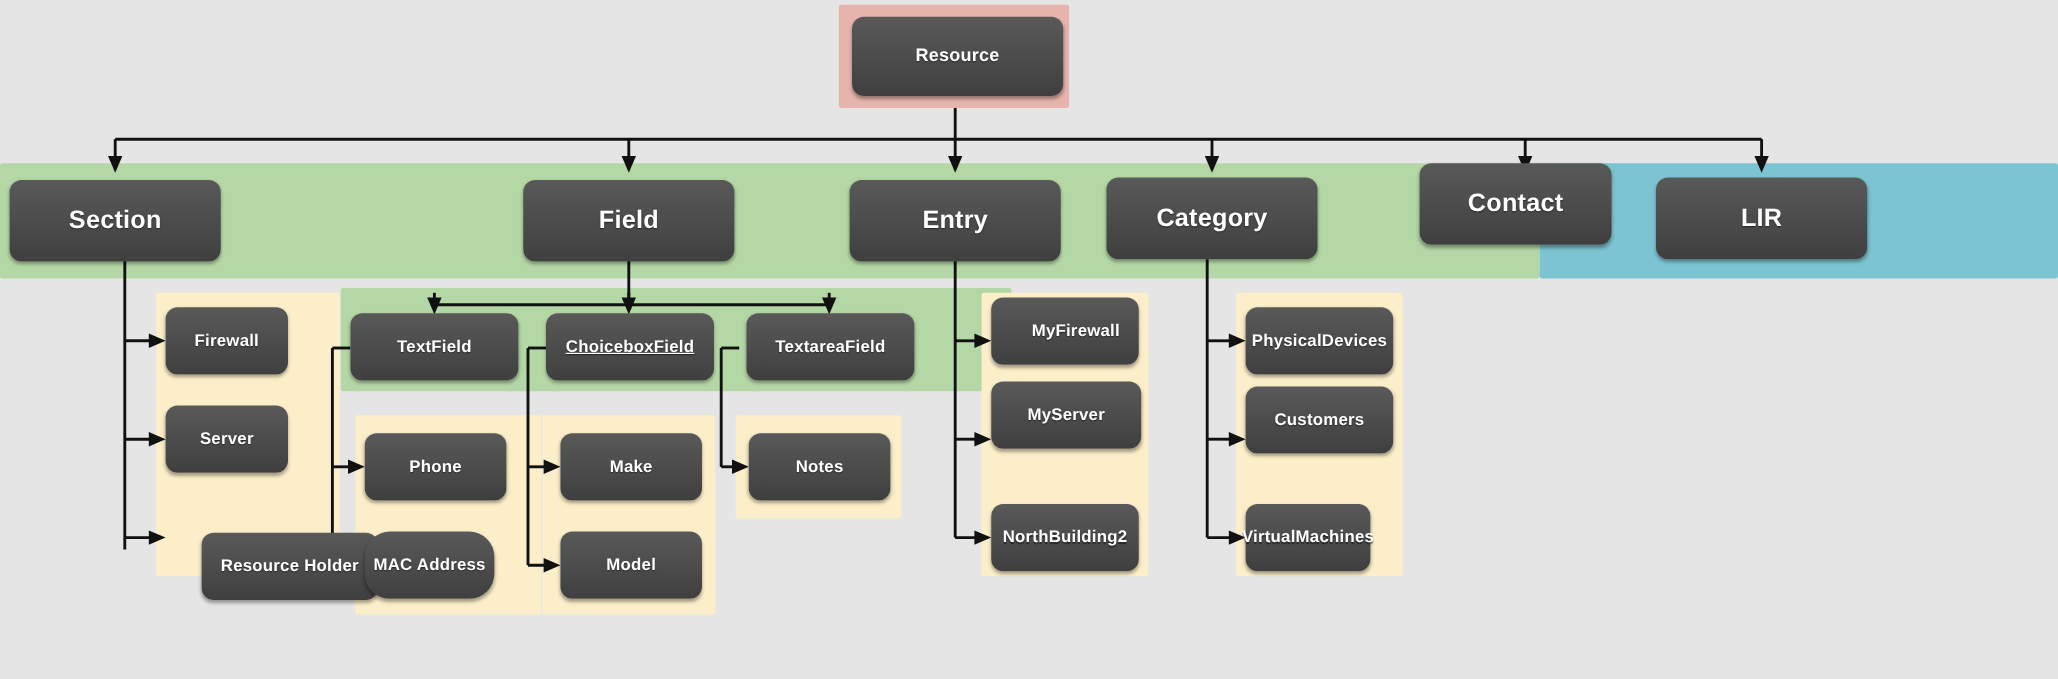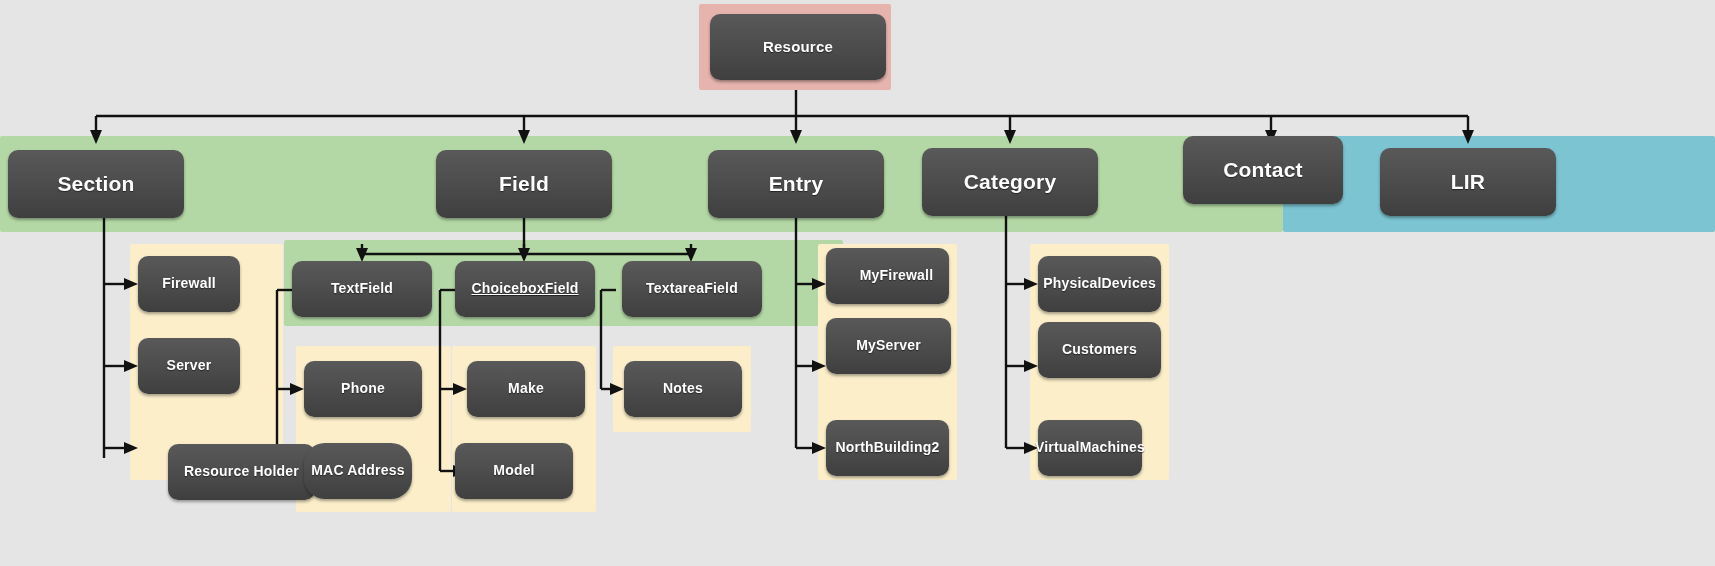--- a/index.html
+++ b/index.html
@@ -137,21 +137,21 @@
   <div class="node lvl2" style="left:124px;top:444px;width:147px;height:56px;margin-left:44px;">Resource Holder</div>
 
   <div class="node lvl2" style="left:292px;top:261px;width:140px;height:56px;">TextField</div>
   <div class="node lvl2" style="left:455px;top:261px;width:140px;height:56px;text-decoration:underline;">ChoiceboxField</div>
   <div class="node lvl2" style="left:622px;top:261px;width:140px;height:56px;">TextareaField</div>
 
   <div class="node lvl3" style="left:304px;top:361px;width:118px;height:56px;">Phone</div>
   <div class="node lvl3" style="left:304px;top:443px;width:108px;height:56px;border-radius:21px;">MAC Address</div>
 
   <div class="node lvl3" style="left:467px;top:361px;width:118px;height:56px;">Make</div>
-  <div class="node lvl3" style="left:455px;top:443px;width:118px;height:56px;text-align:center;">Model</div>
+  <div class="node lvl3" style="left:467px;top:443px;width:118px;height:56px;text-align:center;">Model</div>
 
   <div class="node lvl3" style="left:624px;top:361px;width:118px;height:56px;">Notes</div>
 
   <div class="node lvl3" style="left:826px;top:248px;width:123px;height:56px;padding-left:24px;">MyFirewall</div>
   <div class="node lvl3" style="left:826px;top:318px;width:125px;height:56px;">MyServer</div>
   <div class="node lvl3" style="left:826px;top:420px;width:123px;height:56px;">NorthBuilding2</div>
 
   <div class="node lvl3" style="left:1038px;top:256px;width:123px;height:56px;">PhysicalDevices</div>
   <div class="node lvl3" style="left:1038px;top:322px;width:123px;height:56px;">Customers</div>
   <div class="node lvl3" style="left:1038px;top:420px;width:104px;height:56px;">VirtualMachines</div>

